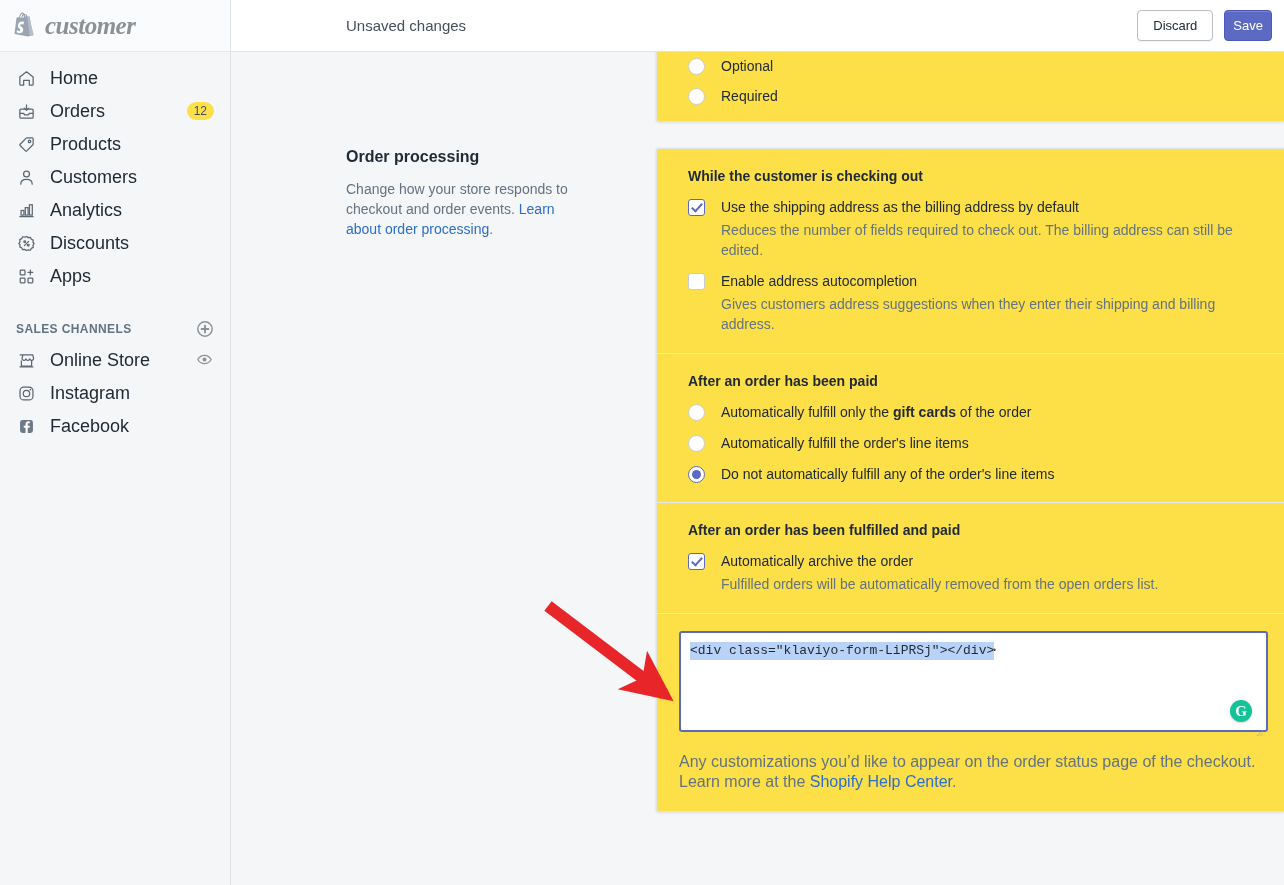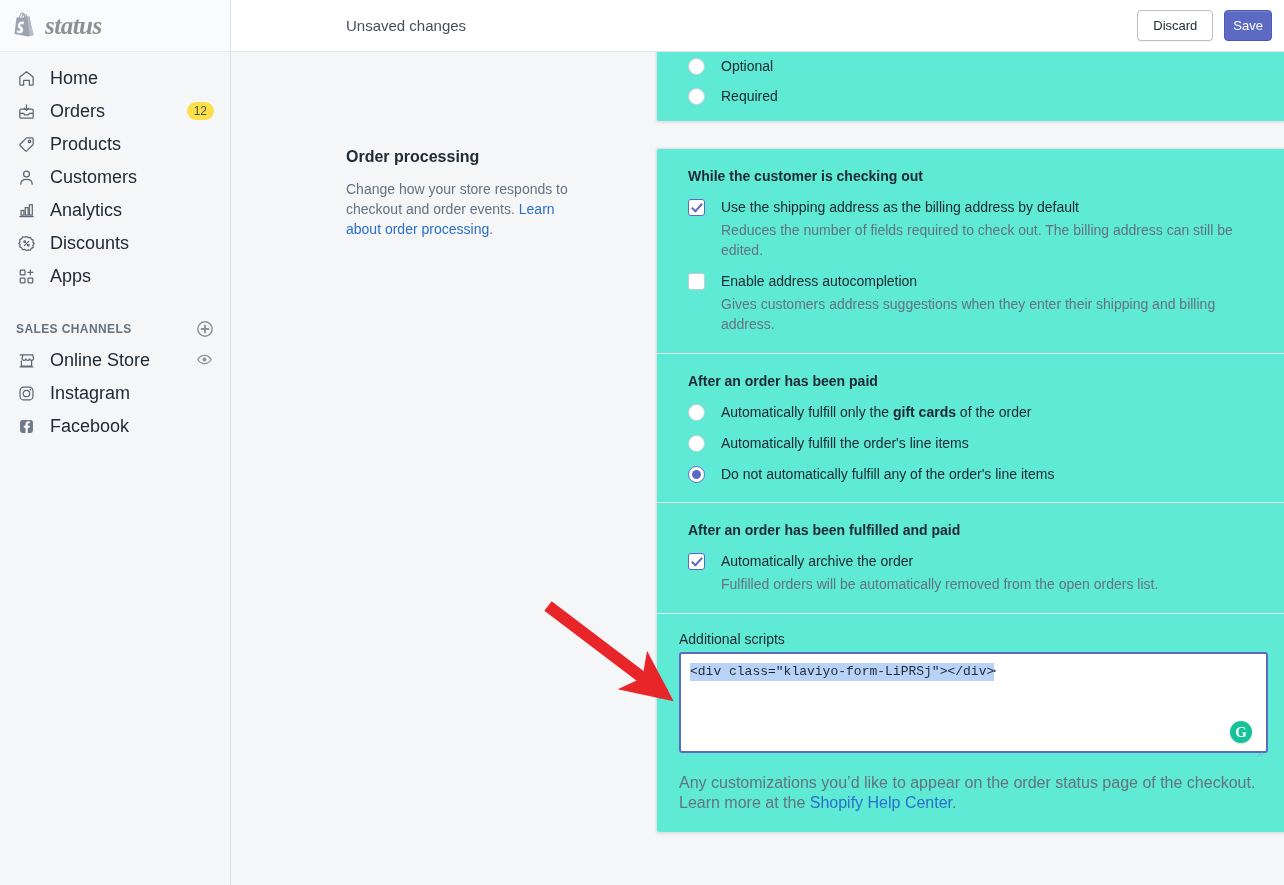--- a/index.html
+++ b/index.html
@@ -95,21 +95,21 @@
   
   .main {
     position: absolute; top: 52px; left: 0; right: 0; bottom: 0;
     background: #f4f6f8; overflow: hidden;
   }
   .col-split { display: flex; padding: 0 0 0 0; }
   .annot-col { width: 425px; flex: 0 0 425px; padding-left: 115px; }
   .cards-col { flex: 1 1 auto; padding-right: 0px; }
 
   .card {
-    background: #5eead4;
+    background: #fde047;
     border: 1px solid #e1e3e5;
     border-right: none;
     border-radius: 3px 0 0 3px;
     box-shadow: 0 0 0 1px rgba(63,63,68,0.02), 0 1px 3px rgba(63,63,68,0.10);
     margin-bottom: 26px;
   }
   .card-section { padding: 19px 24px 19px 31px; }
   .card-divider { border-top: 1px solid #e6e9ec; }
 
   .sec-title {
@@ -215,21 +215,21 @@
 
   <div class="sidebar">
 
     <div class="logo-bar">
       <span class="logo-mark">
         <svg viewBox="0 0 26 28" width="26" height="28">
           <path d="M17.5 4.4c-.2-.1-.5-.1-.8 0l-1.1.3c-.3-1.1-.9-2.3-2.1-2.6-.3-.1-.6-.1-.9 0C12 .9 11.1.4 10.2.6c-1.7.4-2.6 2.6-3 4.3l-2 .6c-.6.2-.6.2-.7.8C4.4 6.8 2.6 22 2.6 22l13.2 2.5 5.3-1.3S17.7 4.6 17.5 4.4zM12 5.2l-1.7.5c.2-.9.6-1.9 1.3-2.4.2.5.3 1.2.4 1.9zm-1.6-3.4c.2 0 .4.1.6.2-.9.8-1.4 2.2-1.6 3.5l-1.4.4c.3-1.5 1.1-4 2.4-4.1zm.8 10.8s-.8-.4-1.7-.4c-1.4 0-1.4.9-1.4 1.1 0 1.2 3.1 1.6 3.1 4.4 0 2.2-1.4 3.6-3.2 3.6-2.2 0-3.4-1.4-3.4-1.4l.6-2s1.2 1 2.2 1c.6 0 .9-.5.9-.9 0-1.5-2.5-1.6-2.5-4.2 0-2.1 1.5-4.2 4.6-4.2 1.2 0 1.8.3 1.8.3l-.9 2.7zm1.9-8.1c0-.2 0-.4 0-.6 0-.6-.1-1.1-.2-1.5.5.1.9.7 1.1 1.8l-.9.3z" fill="#9aa5b1"></path>
           <path d="M21.9 23c-.1 0-4.1 1-4.1 1L15.3 5.1c0 0 1.1-.3 1.4-.4.4-.1.4.1.4.3.1.2 4.8 18 4.8 18z" fill="#b5bec9"></path>
         </svg>
       </span>
-      <span class="logo-word">status</span>
+      <span class="logo-word">customer</span>
     </div>
 
     <div class="nav">
 
       <div class="nav-item">
         <span class="nav-ico">
           <svg viewBox="0 0 20 20" width="19" height="19" fill="none" stroke="#5c6670" stroke-width="1.3">
             <path d="M3 8.5 10 3l7 5.5V16a1 1 0 0 1-1 1h-3v-5H7v5H4a1 1 0 0 1-1-1V8.5z" stroke-linejoin="round"></path>
           </svg>
         </span>
@@ -453,21 +453,20 @@
               <div class="choice">
                 <span class="cbox checked"></span>
                 <span class="choice-body">
                   <span class="choice-label">Automatically archive the order</span>
                   <div class="choice-help">Fulfilled orders will be automatically removed from the open orders list.</div>
                 </span>
               </div>
             </div>
 
             <div class="card-section card-divider" style="padding-top:17px; padding-left:22px; padding-right:16px;">
-              <div class="field-label">Additional scripts</div>
 
               <div class="ta-wrap">
                 <textarea class="ta" spellcheck="false" style="">&lt;div class="klaviyo-form-LiPRSj"&gt;&lt;/div&gt;</textarea>
                 <span class="ta-sel">&lt;div class="klaviyo-form-LiPRSj"&gt;&lt;/div&gt;</span>
                 <span class="grammarly">
                   <span>G</span>
                 </span>
                 <span class="resize-grip">
                   <svg viewBox="0 0 10 10" width="10" height="10" stroke="#8c9196" stroke-width="1">
                     <path d="M9 3 3 9M9 6.4 6.4 9"></path>

